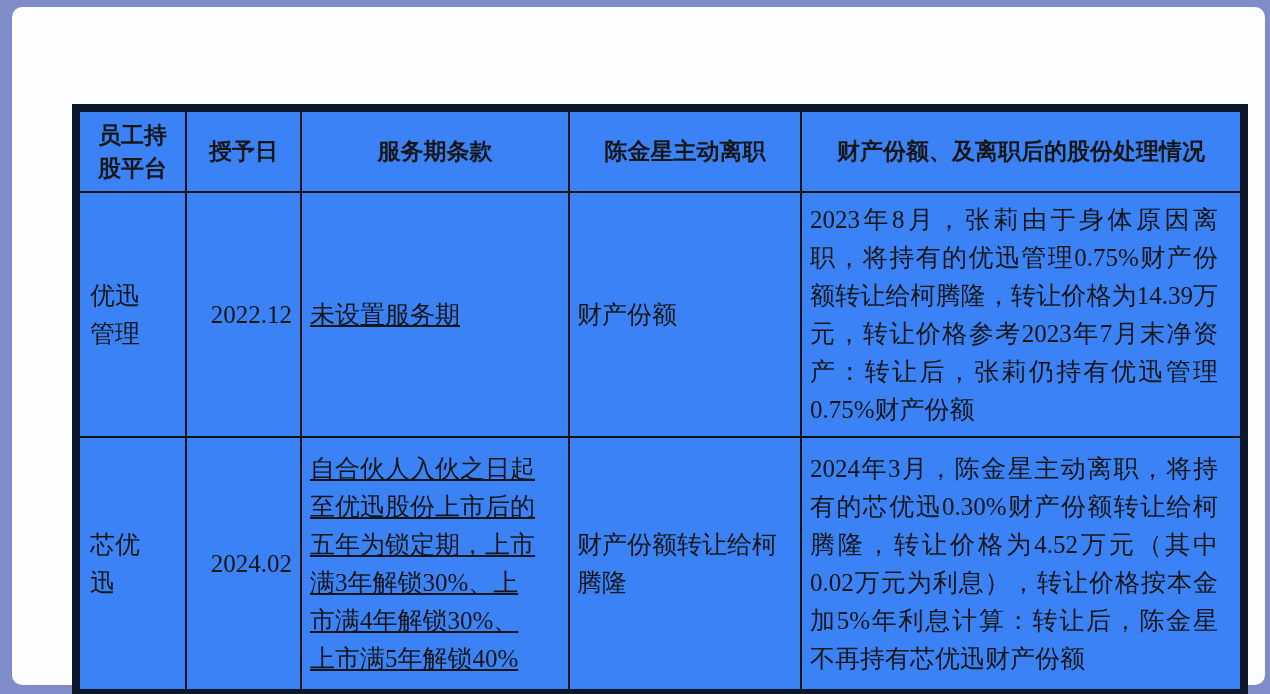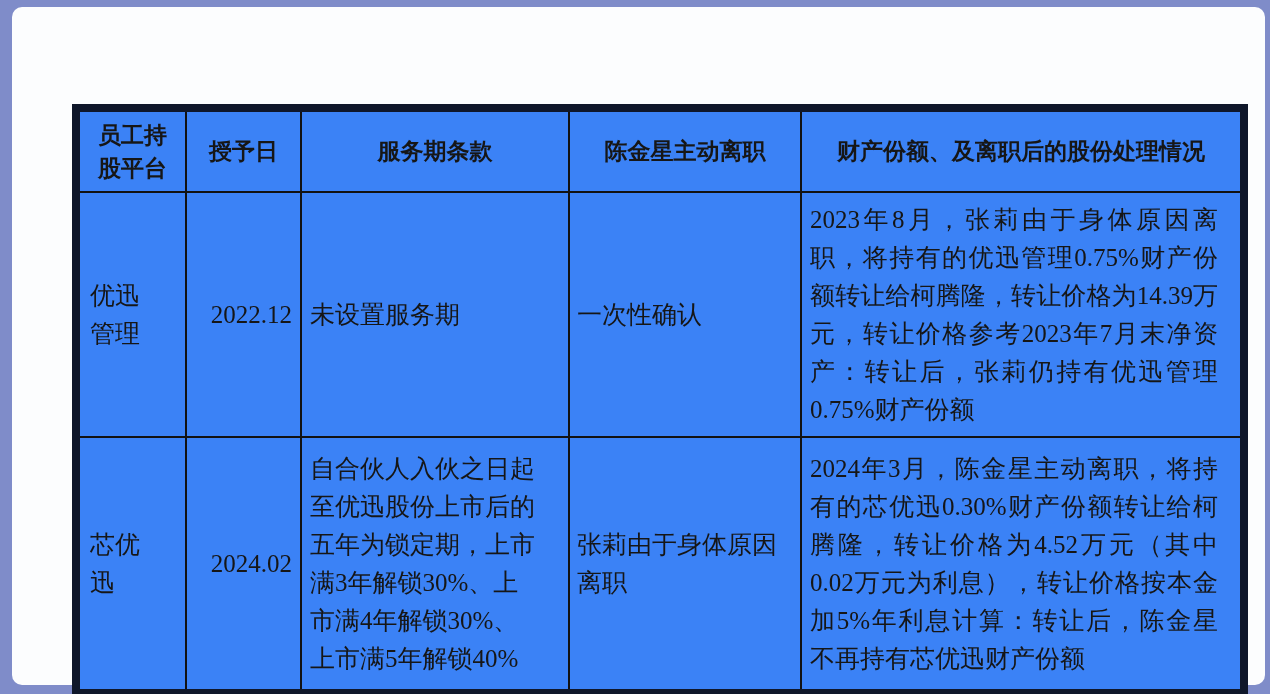--- a/index.html
+++ b/index.html
@@ -51,21 +51,21 @@
     text-align: left;
     padding: 4px 8px;
     margin-left: 16px;
   }
   tr.header-row   { height: 84px; }
   tr.body-row-1   { height: 245px; }
   tr.body-row-2   { height: 256px; }
 
   td.cell-platform   { padding-left: 10px; padding-right: 28px; }
   td.cell-grant-date { padding-left: 8px; text-align: right; }
-  td.cell-terms      { padding-left: 8px; padding-right: 30px; }
+  td.cell-terms      { padding-left: 8px; padding-right: 30px; text-decoration: underline; }
   td.cell-confirm    { padding-left: 7px; padding-right: 14px; }
   td.cell-departure  { text-align: justify; padding-left: 8px; padding-right: 22px; }
 </style>
 </head>
 <body>
 
 <div class="card">
 
   <table class="doc-table">
     <colgroup>
@@ -83,27 +83,27 @@
         <th>服务期条款</th>
         <th>陈金星主动离职</th>
         <th>财产份额、及离职后的股份处理情况</th>
       </tr>
 
       <tr class="body-row-1">
         <td class="cell-platform">优迅
 管理</td>
         <td class="cell-grant-date">2022.12</td>
         <td class="cell-terms">未设置服务期</td>
-        <td class="cell-confirm">一次性确认</td>
+        <td class="cell-confirm">财产份额</td>
         <td class="cell-departure">2023年8月，张莉由于身体原因离职，将持有的优迅管理0.75%财产份额转让给柯腾隆，转让价格为14.39万元，转让价格参考2023年7月末净资产：转让后，张莉仍持有优迅管理0.75%财产份额</td>
       </tr>
 
       <tr class="body-row-2">
         <td class="cell-platform">芯优迅</td>
         <td class="cell-grant-date">2024.02</td>
         <td class="cell-terms">自合伙人入伙之日起至优迅股份上市后的五年为锁定期，上市满3年解锁30%、上市满4年解锁30%、上市满5年解锁40%</td>
-        <td class="cell-confirm">张莉由于身体原因离职</td>
+        <td class="cell-confirm">财产份额转让给柯腾隆</td>
         <td class="cell-departure">2024年3月，陈金星主动离职，将持有的芯优迅0.30%财产份额转让给柯腾隆，转让价格为4.52万元（其中0.02万元为利息），转让价格按本金加5%年利息计算：转让后，陈金星不再持有芯优迅财产份额</td>
       </tr>
     </tbody>
   </table>
 
 </div>
 
 </body></html>

